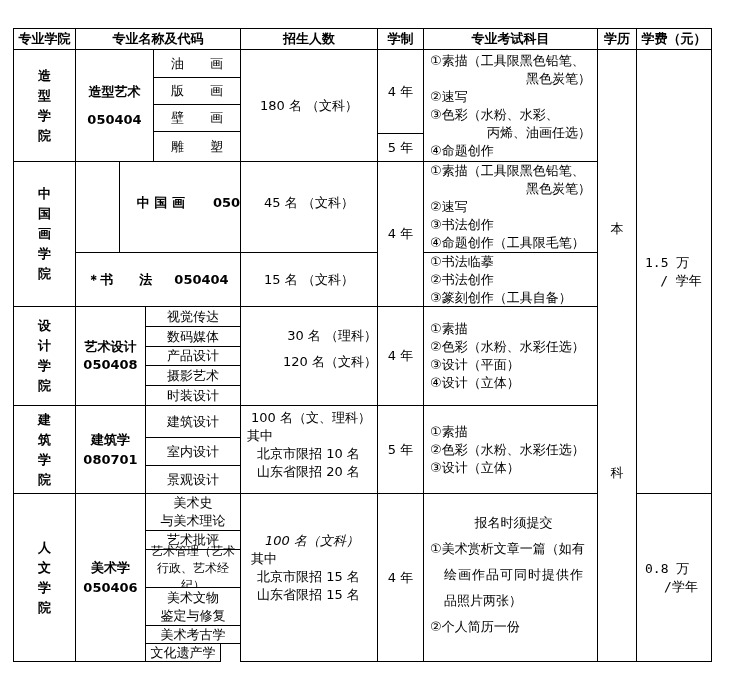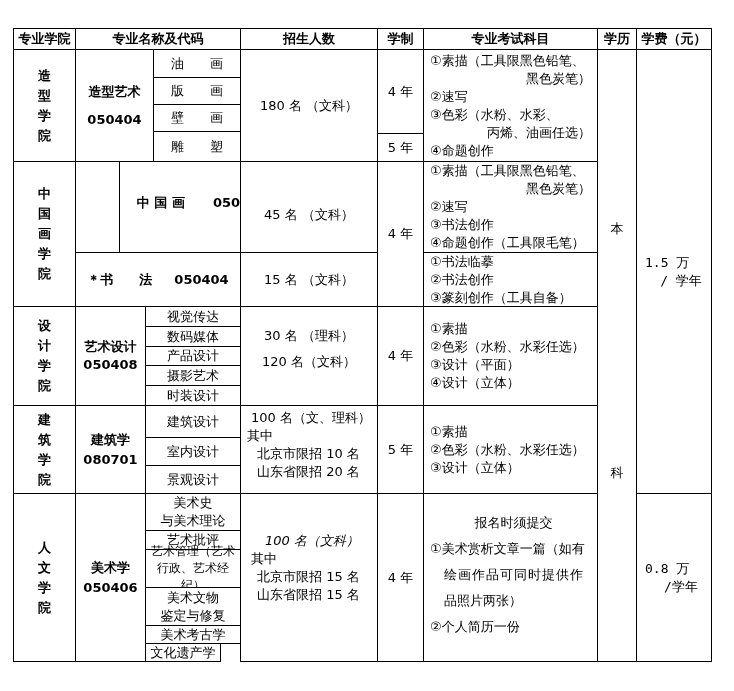--- a/index.html
+++ b/index.html
@@ -102,21 +102,21 @@
   <span>院</span>
 </div>
 <div class="c b" style="left:75px;top:161px;width:166px;height:92px;align-items:flex-start;padding-top:32px;gap:28px;margin-left:44px;">
   <span>中 国 画</span>
   <span>050404</span>
 </div>
 <div class="c b" style="left:75px;top:252px;width:166px;height:55px;gap:22px;">
   <span>＊书　　法</span>
   <span>050404</span>
 </div>
-<div class="c" style="left:240px;top:161px;width:138px;height:92px;align-items:flex-start;padding-top:44px;">
+<div class="c" style="left:240px;top:161px;width:138px;height:92px;align-items:flex-start;padding-top:32px;">
     <span>45 名 （文科）</span>
   </div>
 <div class="c" style="left:240px;top:252px;width:138px;height:55px;">
     <span>15 名 （文科）</span>
   </div>
 <div class="c" style="left:377px;top:161px;width:47px;height:146px;">
     <span>4 年</span>
   </div>
 <div class="c exam" style="left:423px;top:161px;width:175px;height:92px;">
   <span>①素描（工具限黑色铅笔、</span>
@@ -149,21 +149,21 @@
   </div>
 <div class="c" style="left:145px;top:346px;width:96px;height:20px;">
     <span>产品设计</span>
   </div>
 <div class="c" style="left:145px;top:365px;width:96px;height:21px;">
     <span>摄影艺术</span>
   </div>
 <div class="c" style="left:145px;top:385px;width:96px;height:21px;">
     <span>时装设计</span>
   </div>
-<div class="c col" style="left:240px;top:306px;width:138px;height:100px;line-height:26px;padding-bottom:14px;">
+<div class="c col" style="left:240px;top:306px;width:138px;height:100px;line-height:26px;padding-bottom:14px;align-items:flex-end;">
   <span>30 名 （理科）</span>
   <span>120 名（文科）</span>
 </div>
 <div class="c" style="left:377px;top:306px;width:47px;height:100px;">
     <span>4 年</span>
   </div>
 <div class="c exam" style="left:423px;top:306px;width:175px;height:100px;">
   <span>①素描</span>
   <span>②色彩（水粉、水彩任选）</span>
   <span>③设计（平面）</span>

